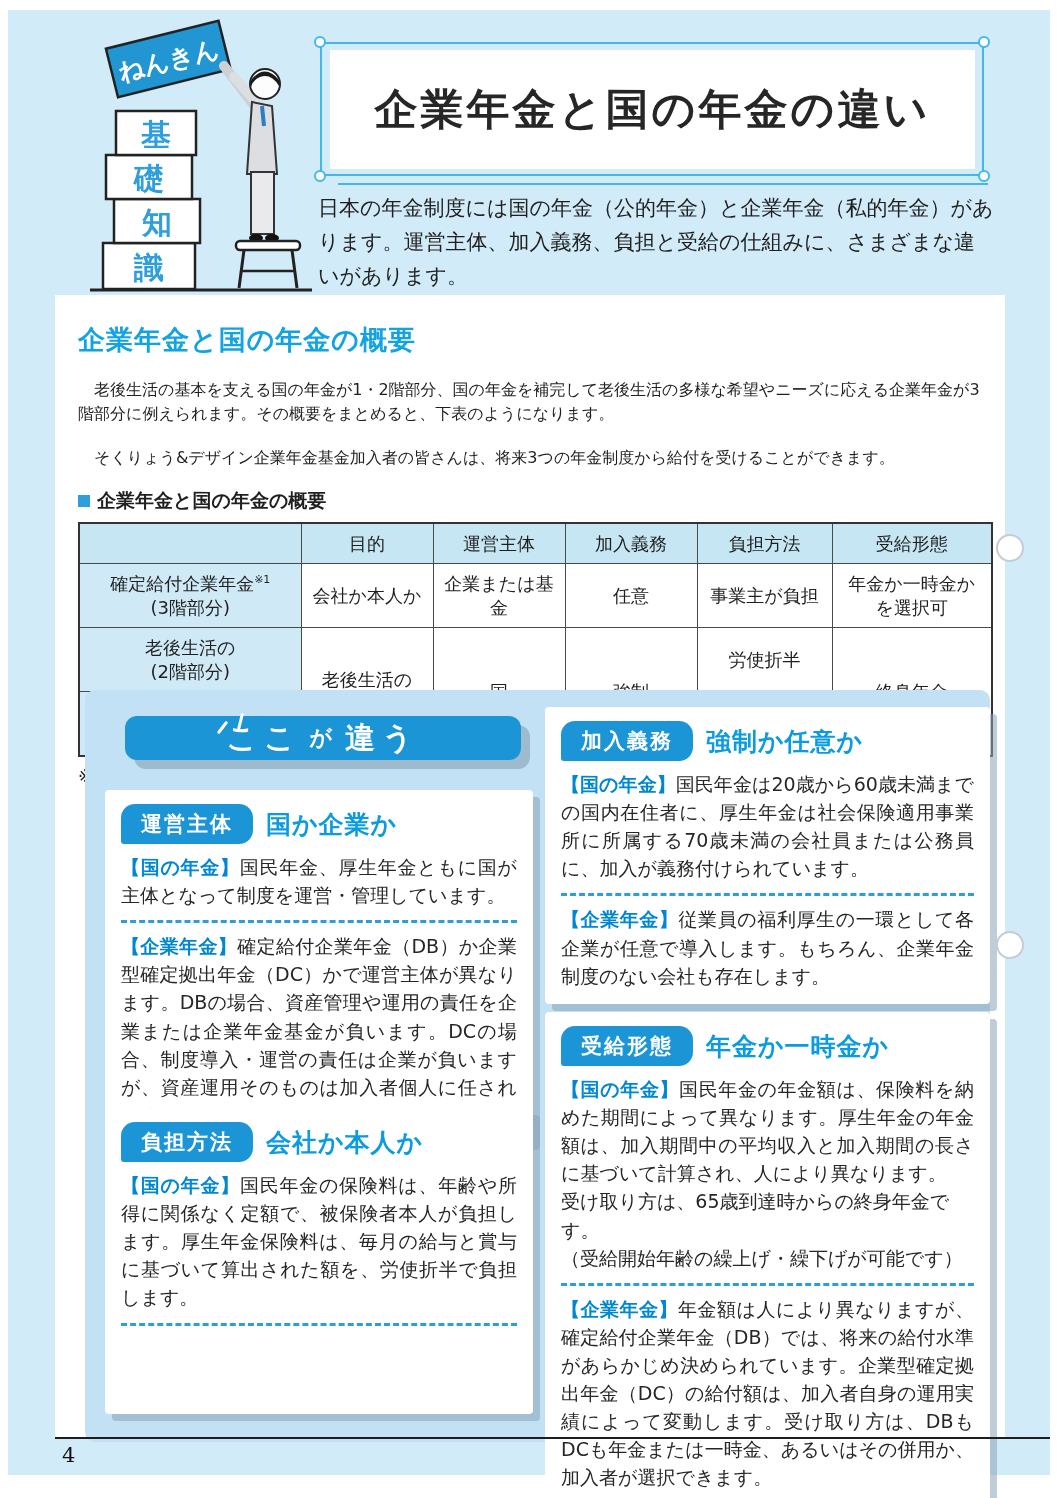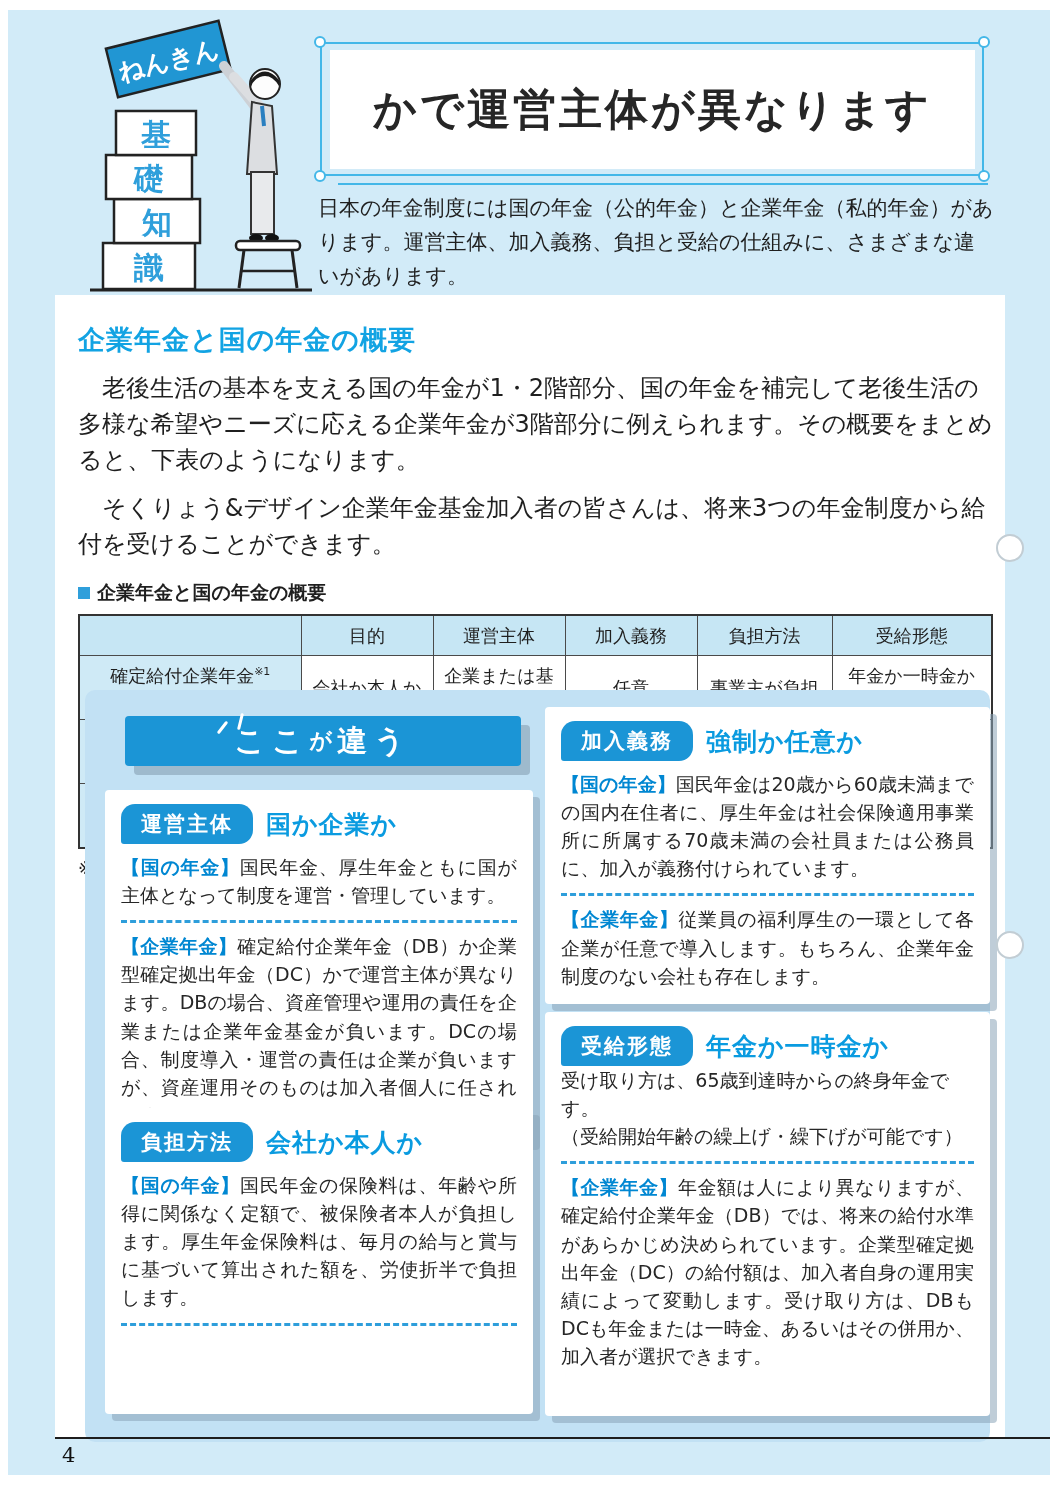--- a/index.html
+++ b/index.html
@@ -26,40 +26,40 @@
   .title-underline { position:absolute; left:338px; top:183px; width:650px; height:2px; background:#43b7e8; }
   .title-box { position:absolute; left:330px; top:50px; width:645px; height:119px; background:#ffffff;
                display:flex; align-items:center; justify-content:center; }
   .title-box h1 { font-size:43px; font-weight:bold; color:#262626; letter-spacing:3px; }
 
   .intro { position:absolute; left:318px; top:191px; width:676px; font-size:21px; line-height:1.62; color:#1f1f1f; }
 
   
   .overview { position:absolute; left:78px; top:322px; width:917px; }
   .overview h2 { font-size:27px; font-weight:bold; color:#12a3e3; letter-spacing:1px; }
-  .overview p { margin-top:12px; font-size:24px; line-height:1.5; color:#1f1f1f; text-indent:1em; }
+  .overview p { margin-top:20px; font-size:16px; line-height:1.5; color:#1f1f1f; text-indent:1em; }
   .tbl-caption { margin-top:18px; font-size:19px; font-weight:bold; color:#1f1f1f; display:flex; align-items:center; gap:7px; }
   .tbl-caption .sq { width:12px; height:12px; background:#2f9fdb; display:inline-block; }
 
   table.ov-table { margin-top:8px; width:913px; border-collapse:collapse; border:2px solid #333; table-layout:fixed; }
   .ov-table th, .ov-table td { border:1.5px solid #4a4a4a; text-align:center; vertical-align:middle;
         font-size:18px; font-weight:normal; color:#1f1f1f; padding:8px; line-height:1.3; }
   .ov-table th { background:#c6e6f4; height:34px; }
   .ov-table td.c-label { background:#cfeaf6; }
   .ov-table col.c0 { width:222px; } .ov-table col.c1,.ov-table col.c2,.ov-table col.c3 { width:132px; }
   .ov-table col.c4 { width:135px; } .ov-table col.c5 { width:160px; }
   .ov-table tr.r1 { height:62px; } .ov-table tr.r2 { height:46px; } .ov-table tr.r3 { height:50px; }
   .ov-table sup { font-size:11px; vertical-align:super; }
   .footnote { margin-top:8px; font-size:17px; color:#1f1f1f; }
 
   
   .diff-panel { position:absolute; left:85px; top:690px; width:905px; height:752px; background:#c2e1f4; border-radius:10px; }
 
-  .banner { position:absolute; left:125px; top:716px; width:396px; height:50px; background:#1b95d6; border-radius:4px;
-            box-shadow:9px 9px 0 rgba(138,164,184,0.65); display:flex; align-items:center; justify-content:center; }
+  .banner { position:absolute; left:125px; top:716px; width:396px; height:44px; background:#1b95d6; border-radius:12px;
+            box-shadow:9px 9px 0 rgba(138,164,184,0.65); display:flex; align-items:center; justify-content:center;gap:8px; }
   .banner .t-big { color:#ffffff; font-weight:bold; font-size:30px; letter-spacing:7px; }
   .banner .t-small { color:#ffffff; font-weight:bold; font-size:22px; letter-spacing:5px; }
   .spark { position:absolute; width:3px; background:#ffffff; border-radius:2px; }
   .spark.s1 { left:96px; top:4px; height:15px; transform:rotate(38deg); }
   .spark.s2 { left:114px; top:-3px; height:17px; transform:rotate(14deg); }
 
   
   .card { position:absolute; background:#ffffff; border-radius:4px; padding:14px 16px;
           box-shadow:7px 7px 0 rgba(138,164,184,0.55); }
   .card.c-unei  { left:105px; top:790px;  width:428px; min-height:296px; }
@@ -136,21 +136,21 @@
   </svg>
 
   <div class="title-frame">
     <span class="dot tl"></span>
     <span class="dot tr"></span>
     <span class="dot bl"></span>
     <span class="dot br"></span>
   </div>
   <div class="title-underline"></div>
   <div class="title-box">
-    <h1>かで運営主体が異なります</h1>
+    <h1>企業年金と国の年金の違い</h1>
   </div>
 
   <p class="intro">日本の年金制度には国の年金（公的年金）と企業年金（私的年金）があります。運営主体、加入義務、負担と受給の仕組みに、さまざまな違いがあります。</p>
 
   <div class="overview">
     <h2>企業年金と国の年金の概要</h2>
     <p>老後生活の基本を支える国の年金が1・2階部分、国の年金を補完して老後生活の多様な希望やニーズに応える企業年金が3階部分に例えられます。その概要をまとめると、下表のようになります。</p>
     <p>そくりょう&amp;デザイン企業年金基金加入者の皆さんは、将来3つの年金制度から給付を受けることができます。</p>
 
     <div class="tbl-caption">
@@ -251,20 +251,21 @@
     <p><span class="lbl">【国の年金】</span><span>国民年金は20歳から60歳未満までの国内在住者に、厚生年金は社会保険適用事業所に所属する70歳未満の会社員または公務員に、加入が義務付けられています。</span></p>
     <hr class="divider">
     <p><span class="lbl">【企業年金】</span><span>従業員の福利厚生の一環として各企業が任意で導入します。もちろん、企業年金制度のない会社も存在します。</span></p>
   </div>
 
   <div class="card c-jukyu">
     <div class="card-head">
       <span class="badge">受給形態</span>
       <span class="card-sub">年金か一時金か</span>
     </div>
+    <p><span class="lbl">【国の年金】</span><span>国民年金の年金額は、保険料を納めた期間によって異なります。厚生年金の年金額は、加入期間中の平均収入と加入期間の長さに基づいて計算され、人により異なります。</span></p>
     <div class="extra">受け取り方は、65歳到達時からの終身年金です。</div>
     <div class="extra">（受給開始年齢の繰上げ・繰下げが可能です）</div>
     <hr class="divider">
     <p><span class="lbl">【企業年金】</span><span>年金額は人により異なりますが、確定給付企業年金（DB）では、将来の給付水準があらかじめ決められています。企業型確定拠出年金（DC）の給付額は、加入者自身の運用実績によって変動します。受け取り方は、DBもDCも年金または一時金、あるいはその併用か、加入者が選択できます。</span></p>
   </div>
 
   <div class="hole h1"></div>
   <div class="hole h2"></div>
 
   <div class="footer-line"></div>

